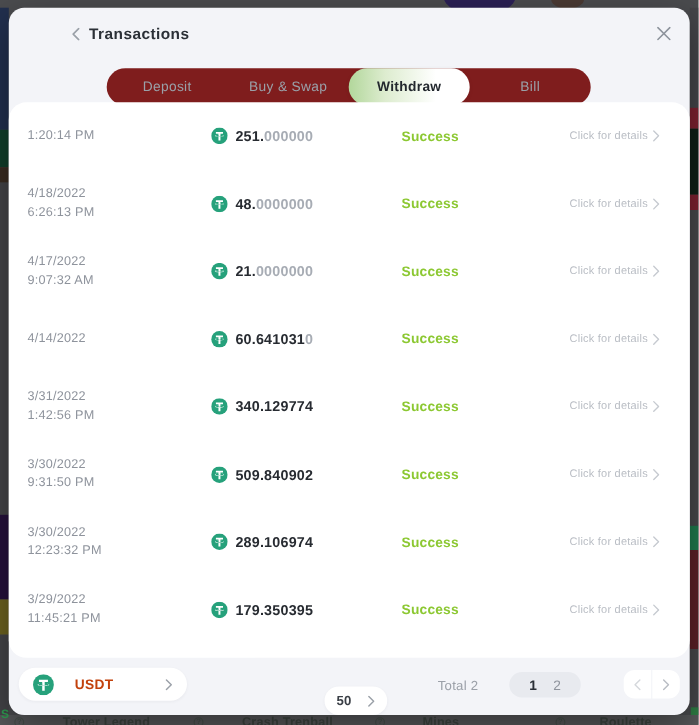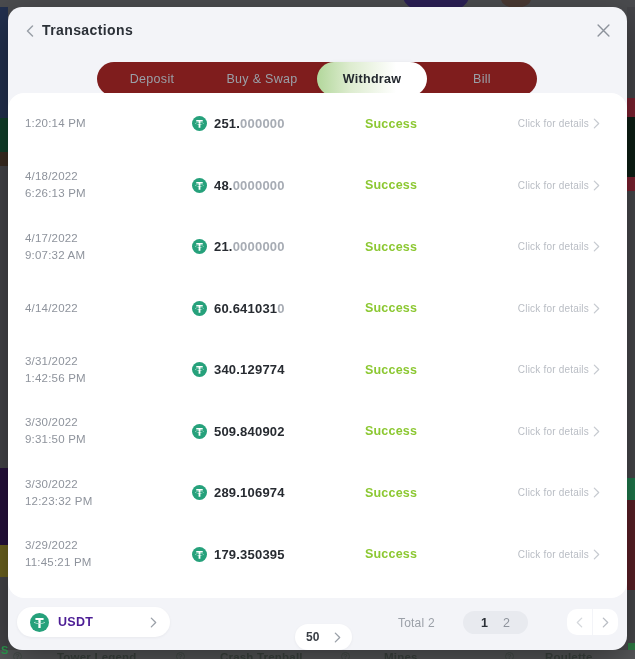--- a/index.html
+++ b/index.html
@@ -30,21 +30,21 @@
   }
   .strip-s { position:absolute; left:1px; top:-6px; font-size:11px; font-weight:700; color:#2f9e52; }
   .strip-green-sq { position:absolute; right:0; top:-7px; width:7px; height:7px; background:#2e7d44; }
 
   
   .modal {
     position:absolute; left:8px; top:7px; width:619px; height:643px;
     background:#f3f4f8; border-radius:14px;
     box-shadow:0 12px 36px rgba(0,0,0,.4);
   }
-  .modal-header { position:relative; height:48px; }
+  .modal-header { position:relative; height:48px;margin-left:39px; }
   .back-btn {
     position:absolute; left:14px; top:16px; width:16px; height:16px;
     color:#9aa0a8; cursor:pointer; display:flex; align-items:center; justify-content:center;
   }
   .modal-title {
     position:absolute; left:34px; top:15px; font-size:14px; font-weight:700;
     color:#2b3037; letter-spacing:.4px;
   }
   .close-btn {
     position:absolute; right:16px; top:16px; width:15px; height:15px;
@@ -91,21 +91,21 @@
 
   
   .footer { position:absolute; left:0; top:591px; width:619px; height:52px; }
   .pill {
     position:absolute; background:#fff; border-radius:15px;
     display:flex; align-items:center; cursor:pointer;
     box-shadow:0 1px 3px rgba(40,45,60,.05);
   }
   .currency-pill { left:9px; top:9px; width:153px; height:30px; padding:0 13px; }
   .currency-pill .tether-icon { width:19px; height:19px; }
-  .currency-label { font-size:12.5px; font-weight:600; color:#4c1d95; margin-left:9px; letter-spacing:.3px; }
+  .currency-label { font-size:12.5px; font-weight:600; color:#c2410c; margin-left:19px; letter-spacing:.3px; }
   .pill .chev-r { margin-left:auto; color:#9aa0a8; width:7px; height:11px; display:block; }
   .pagesize-pill { left:287px; top:26px; width:57px; height:26px; padding:0 11px; border-radius:13px; }
   .pagesize-label { font-size:12px; font-weight:600; color:#3a3f46; }
   .total-label { position:absolute; left:390px; top:18px; font-size:12px; color:#9ba0a8; letter-spacing:.2px; }
   .pages-pill {
     position:absolute; left:455px; top:13px; width:65px; height:23px;
     background:#e8eaef; border-radius:12px; display:flex; align-items:center;
     justify-content:center; gap:15px;
   }
   .page-num { font-size:12.5px; color:#8e939c; cursor:pointer; }

